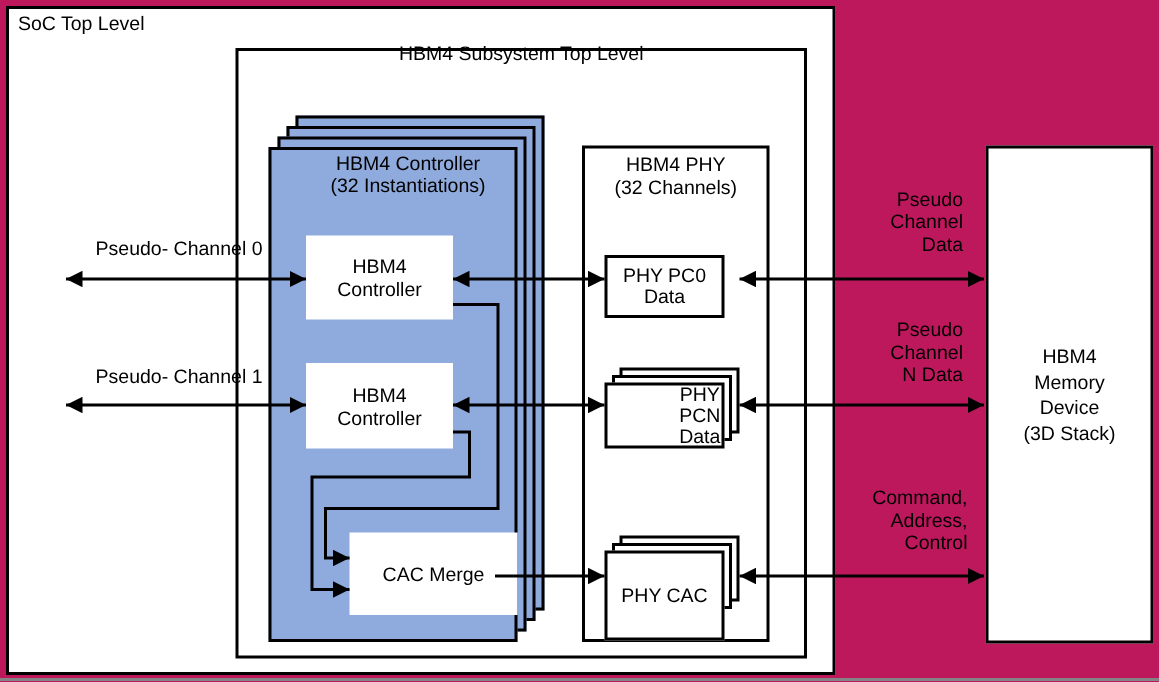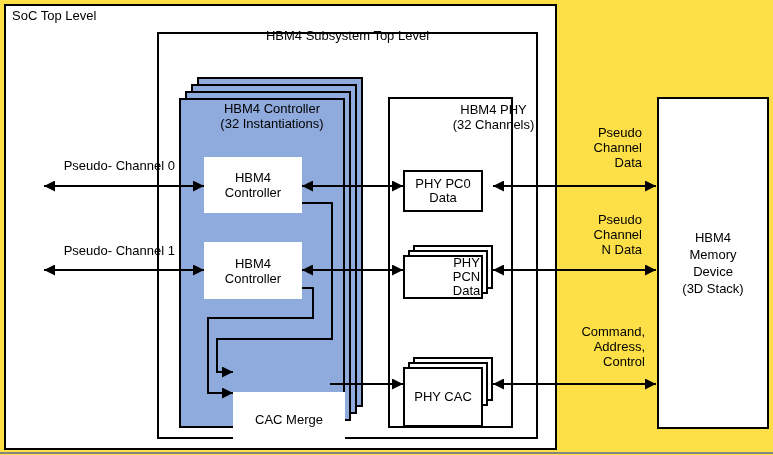--- a/index.html
+++ b/index.html
@@ -5,21 +5,21 @@
   :root {
     --stack-fill: #8FAADC;
     --line: #000000;
     --edge: #848484;
   }
   html, body { margin: 0; padding: 0; background: #ffffff; }
   #canvas {
     position: relative;
     width: 773px;
     height: 455px;
-    background: #fde047;
+    background: #be185d;
     font-family: "Liberation Sans", sans-serif;
     font-size: 13px;
     color: #000;
     overflow: hidden;
   }
   .abs { position: absolute; box-sizing: border-box; }
   .frame { border: 2px solid var(--line); background: #ffffff; }
   .stack-layer { border: 2px solid var(--line); background: var(--stack-fill); }
   .whitebox {
     background: #ffffff;
@@ -60,26 +60,26 @@
   </div>
 
   <div class="abs whitebox lines" style="left:204px; top:157px; width:98px; height:56px;">
     <span>HBM4</span>
     <span>Controller</span>
   </div>
   <div class="abs whitebox lines" style="left:204px; top:242px; width:98px; height:57px;">
     <span>HBM4</span>
     <span>Controller</span>
   </div>
-  <div class="abs whitebox" style="left:233px; top:355px; width:112px; height:55px;margin-top:37px;">
+  <div class="abs whitebox" style="left:233px; top:355px; width:112px; height:55px;">
     <span>CAC Merge</span>
   </div>
 
   <div class="abs frame" style="left:388px; top:97px; width:125px; height:331px;"></div>
-  <div class="abs title lines" style="left:388px; top:102px; width:125px;margin-left:43px;">
+  <div class="abs title lines" style="left:388px; top:102px; width:125px;">
     <span>HBM4 PHY</span>
     <span>(32 Channels)</span>
   </div>
 
   <div class="abs bordered-box lines" style="left:403px; top:170px; width:80px; height:42px;">
     <span>PHY PC0</span>
     <span>Data</span>
   </div>
 
   <div class="abs bordered-box" style="left:413px; top:245px; width:80px; height:44px;"></div>

